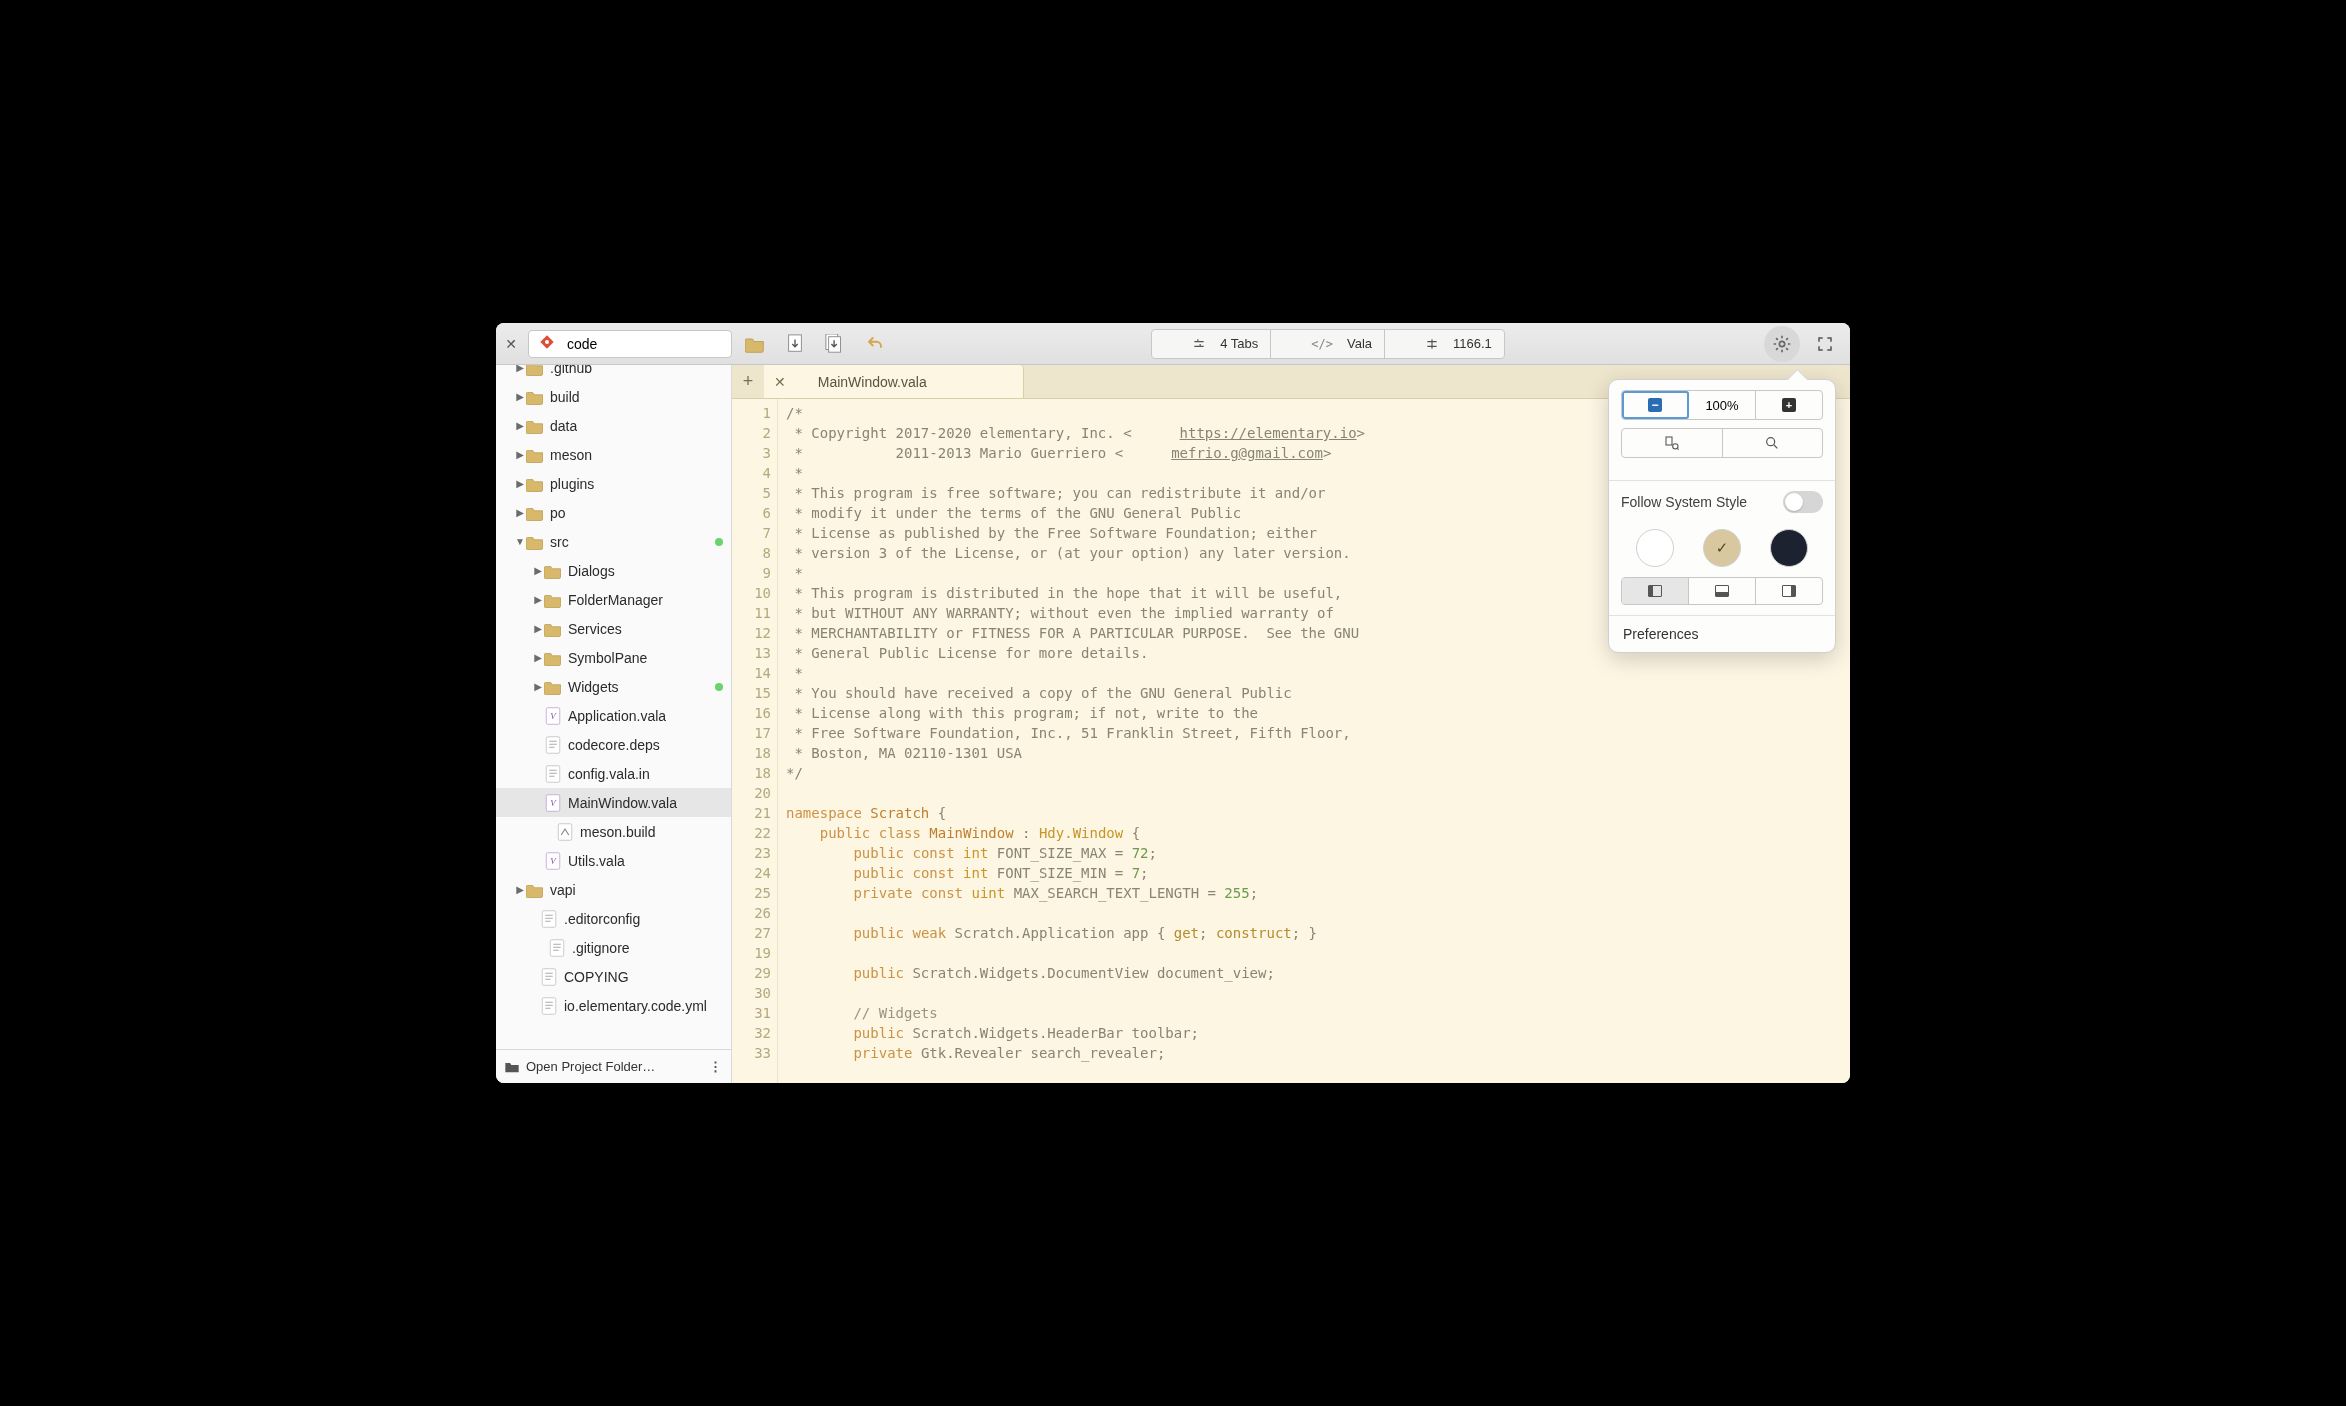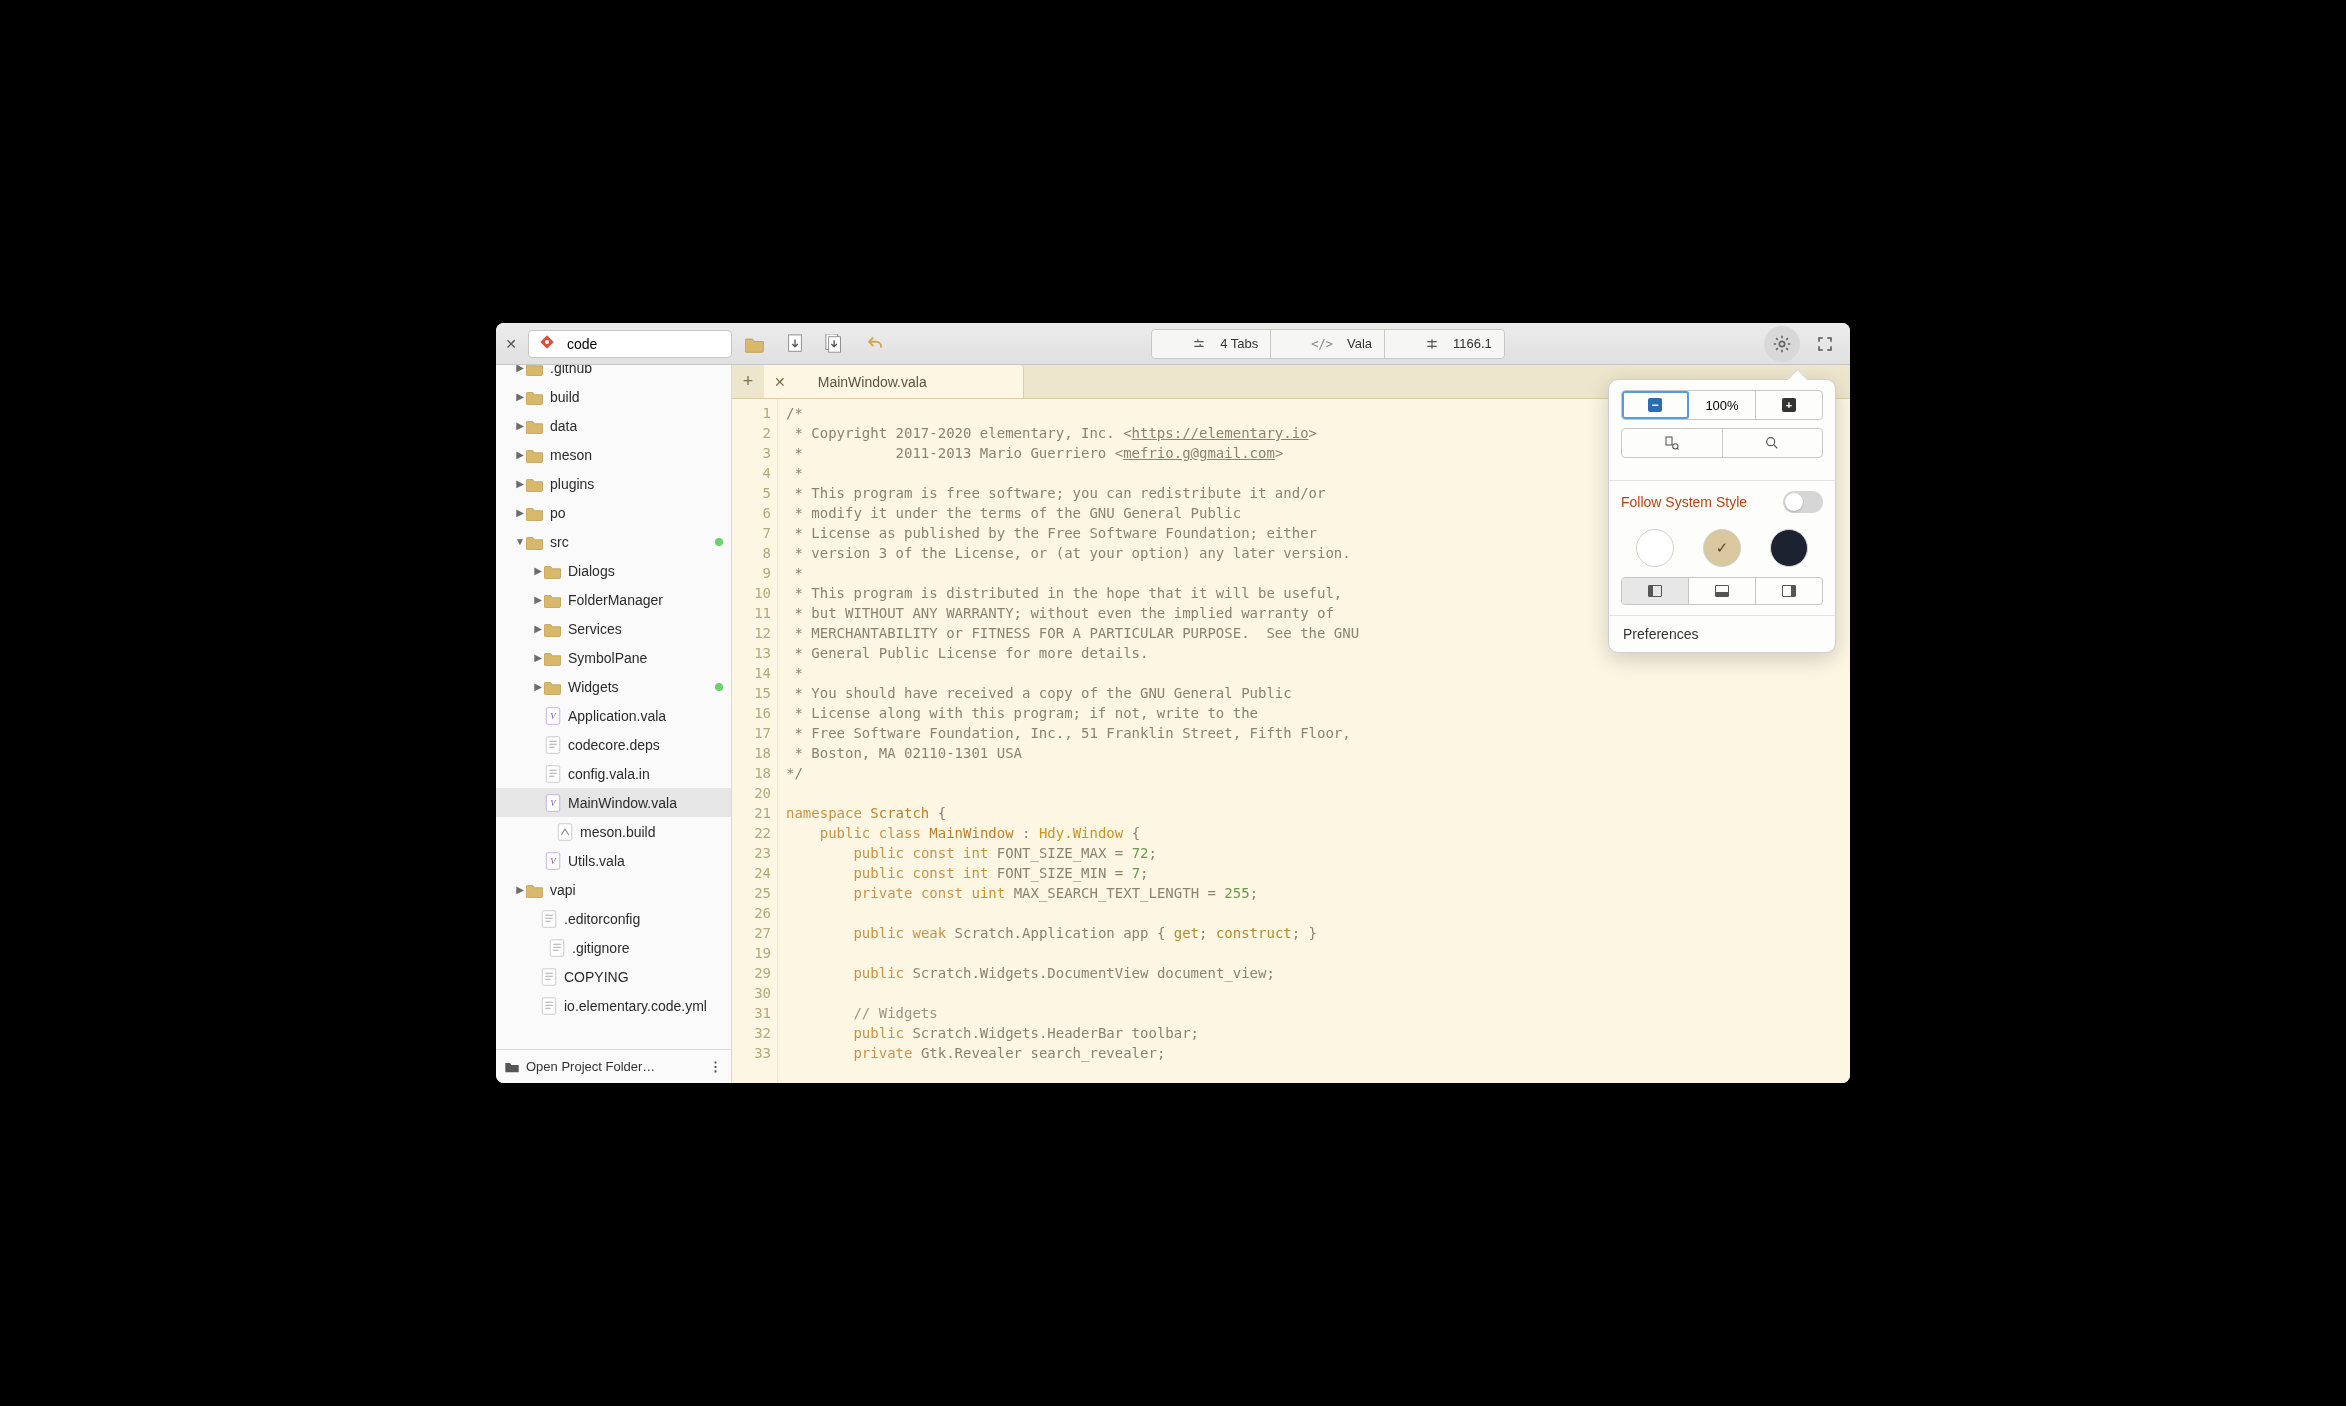--- a/index.html
+++ b/index.html
@@ -35,34 +35,34 @@
 .tab-close { color: #7a6f4f; font-size: 14px; cursor: pointer; }
 .tab-title { color: #5a543f; font-size: 14px; }
 .code-area { flex: 1; display: flex; overflow: hidden; }
 .gutter { width: 46px; background: #fdf6e3; border-right: 1px solid #eee5cd; text-align: right; padding: 4px 6px 0 0; color: #b4a97e; font-family: "Menlo","Consolas",monospace; font-size: 14px; line-height: 20px; }
 .code { flex: 1; padding: 4px 8px 0 8px; font-family: "Menlo","Consolas",monospace; font-size: 14px; line-height: 20px; color: #8a8473; white-space: pre; overflow: hidden; }
 .kw { color: #cb9247; }
 .type { color: #c79528; }
 .cls { color: #bf7f2e; }
 .str, .num { color: #6a9b4e; }
 .mod { color: #b58b2e; }
-.lnk { text-decoration: underline; }
+.lnk { text-decoration: underline; margin-left: 48px; }
 .comment { color: #8a8473; }
 .cm2 { color: #9b957e; }
 .popover { position: absolute; top: 56px; right: 14px; width: 228px; background: #fdfdfc; border: 1px solid #d0d0cf; border-radius: 10px; box-shadow: 0 6px 22px rgba(0,0,0,0.18); z-index: 50; }
 .popover::before { content: ""; position: absolute; top: -8px; right: 30px; width: 14px; height: 14px; background: #fdfdfc; border-left: 1px solid #d0d0cf; border-top: 1px solid #d0d0cf; transform: rotate(45deg); }
 .pop-section { padding: 10px 12px; }
 .pop-row { display: flex; gap: 0; border: 1px solid #c7c7c7; border-radius: 4px; overflow: hidden; margin-bottom: 8px; height: 30px; }
 .pop-row .cell { flex: 1; display: flex; align-items: center; justify-content: center; border-right: 1px solid #c7c7c7; cursor: pointer; font-size: 13px; }
 .pop-row .cell:last-child { border-right: none; }
 .pop-row .cell.active { outline: 2px solid #5a9bd5; outline-offset: -2px; border-radius: 3px; }
 .minus-badge { width: 14px; height: 14px; background: #2b6db3; border-radius: 2px; display: flex; align-items: center; justify-content: center; color: #fff; font-size: 12px; font-weight: bold; }
 .plus-badge { width: 14px; height: 14px; background: #333; border-radius: 2px; display: flex; align-items: center; justify-content: center; color: #fff; font-size: 11px; font-weight: bold; }
 .pop-divider { height: 1px; background: #e2e2e1; margin: 4px 0; }
-.pop-toggle-row { display: flex; align-items: center; justify-content: space-between; padding: 6px 12px; font-size: 14px; color: #c2410c; }
+.pop-toggle-row { display: flex; align-items: center; justify-content: space-between; padding: 6px 12px; font-size: 14px; color: #404040; }
 .switch { width: 40px; height: 22px; border-radius: 11px; background: #d6d6d6; position: relative; cursor: pointer; }
 .switch::after { content: ""; position: absolute; width: 18px; height: 18px; border-radius: 50%; background: #fff; top: 2px; left: 2px; box-shadow: 0 1px 2px rgba(0,0,0,0.2); }
 .theme-row { display: flex; justify-content: space-around; padding: 10px 12px; }
 .theme-dot { width: 38px; height: 38px; border-radius: 50%; border: 1px solid #d0d0cf; cursor: pointer; display: flex; align-items: center; justify-content: center; }
 .theme-dot.light { background: #fff; }
 .theme-dot.sepia { background: #d9c89f; color: #4f452c; font-size: 15px; }
 .theme-dot.dark { background: #1c2230; }
 .panel-row { display: flex; border: 1px solid #c7c7c7; border-radius: 4px; overflow: hidden; margin: 0 12px 10px 12px; height: 28px; }
 .panel-row .pcell { flex: 1; display: flex; align-items: center; justify-content: center; border-right: 1px solid #c7c7c7; cursor: pointer; }
 .panel-row .pcell:last-child { border-right: none; }

